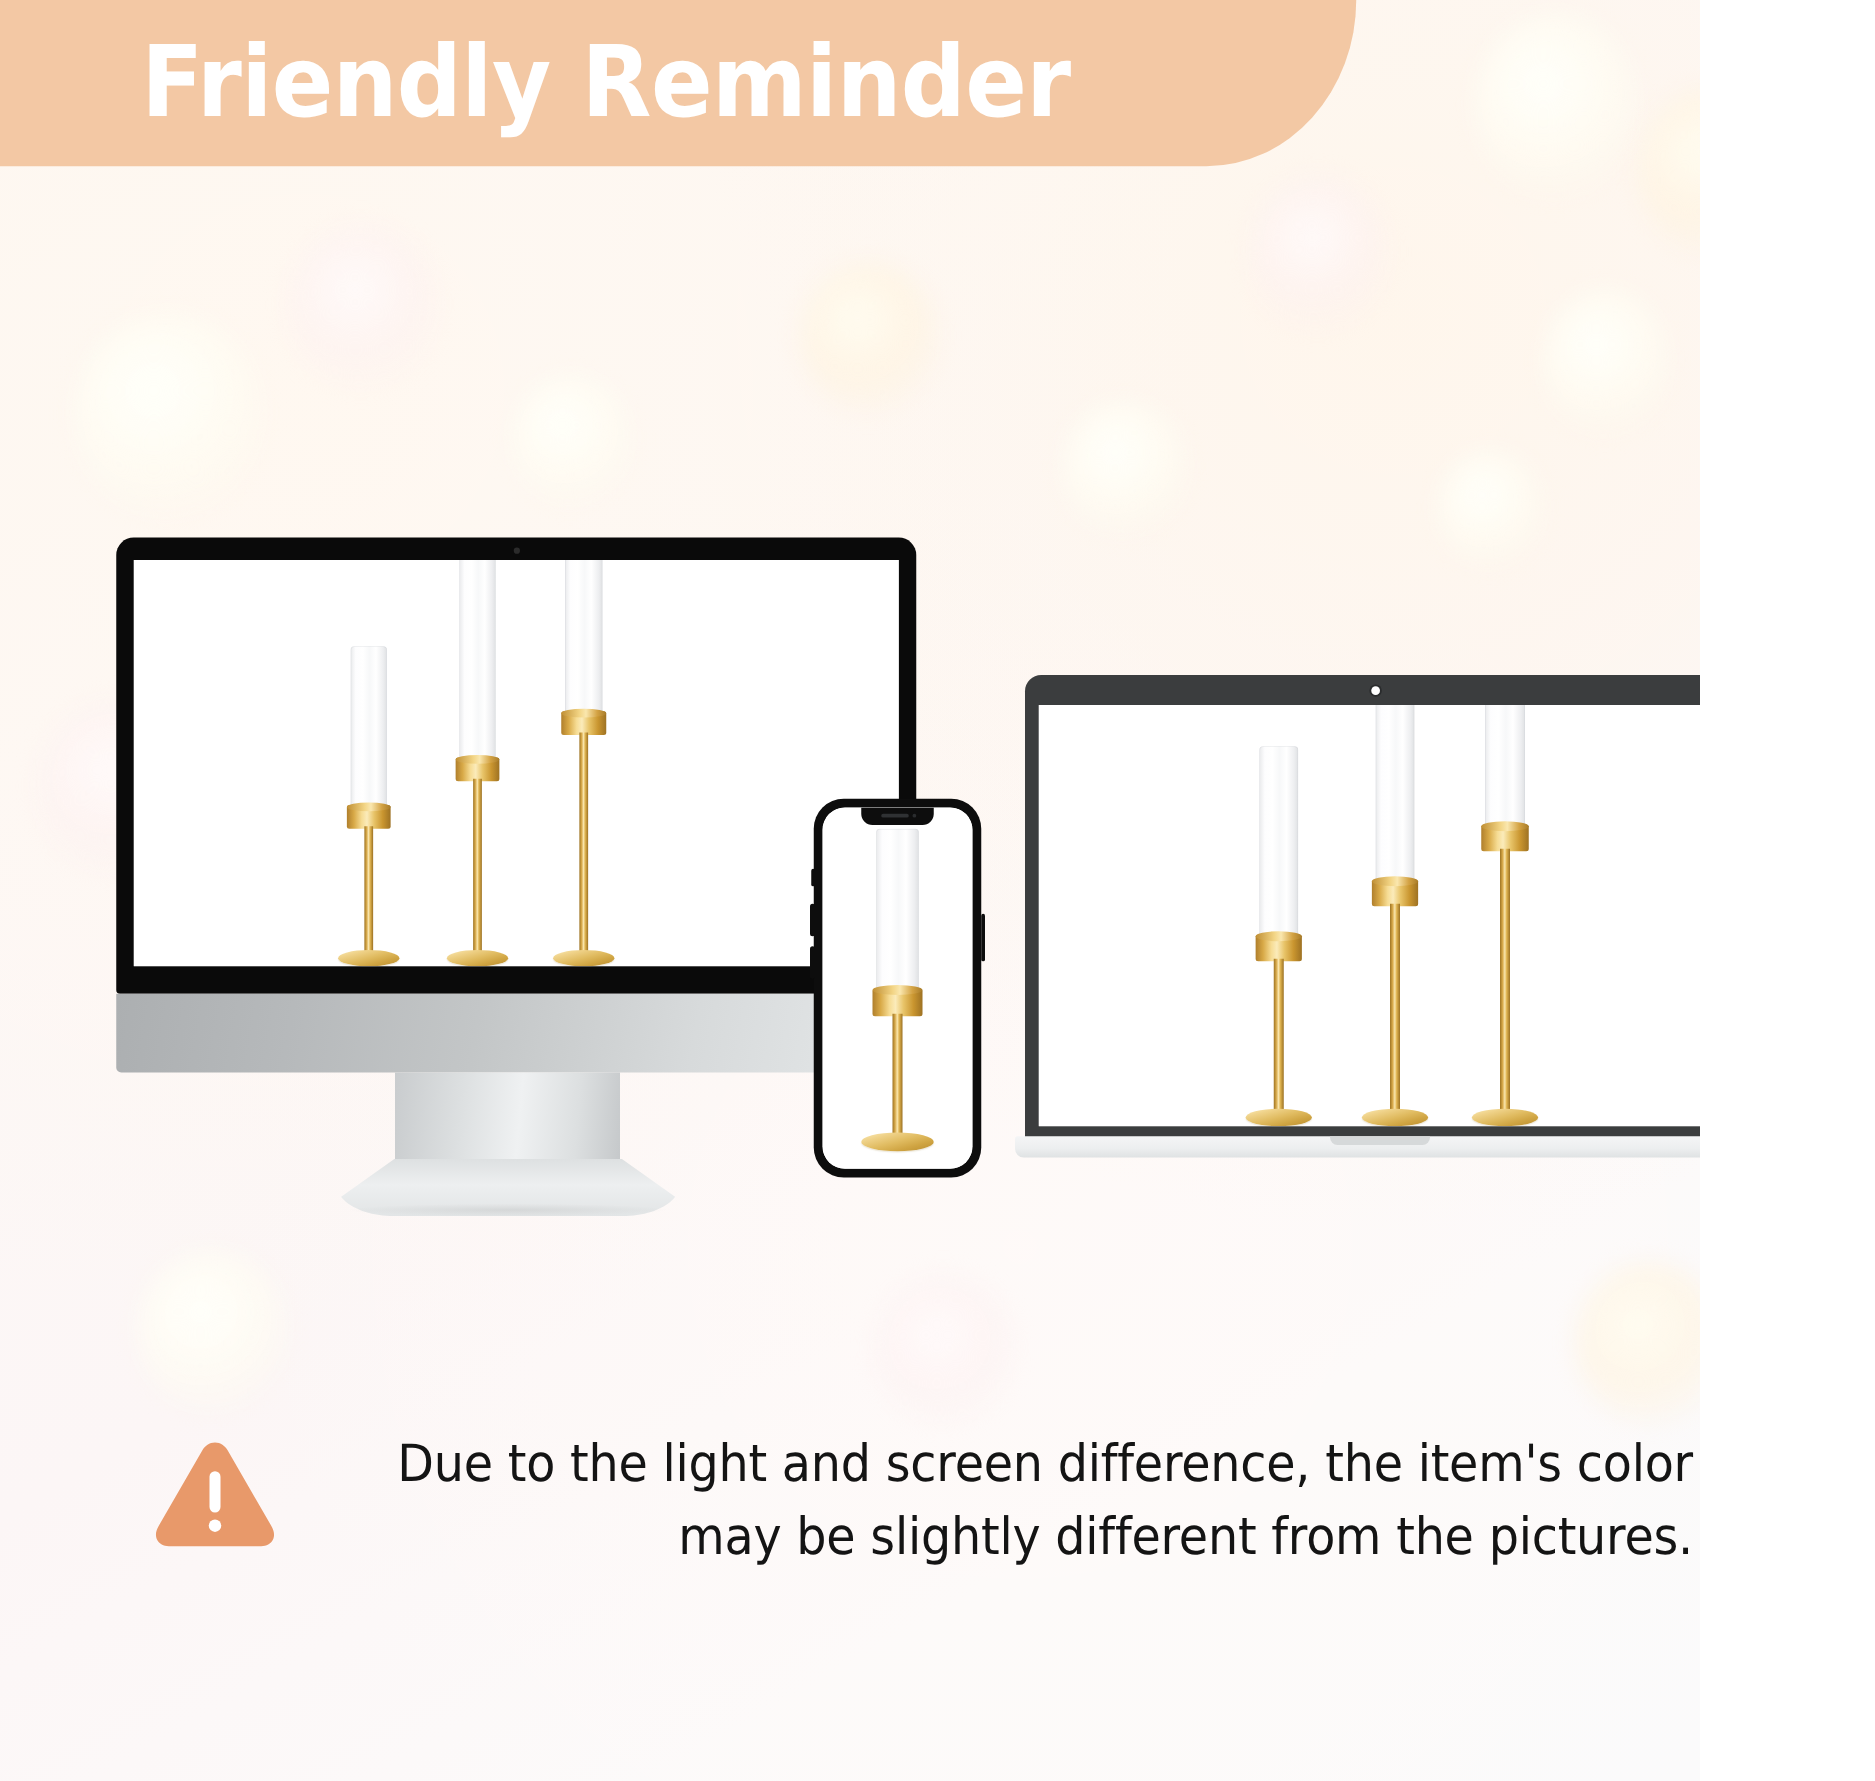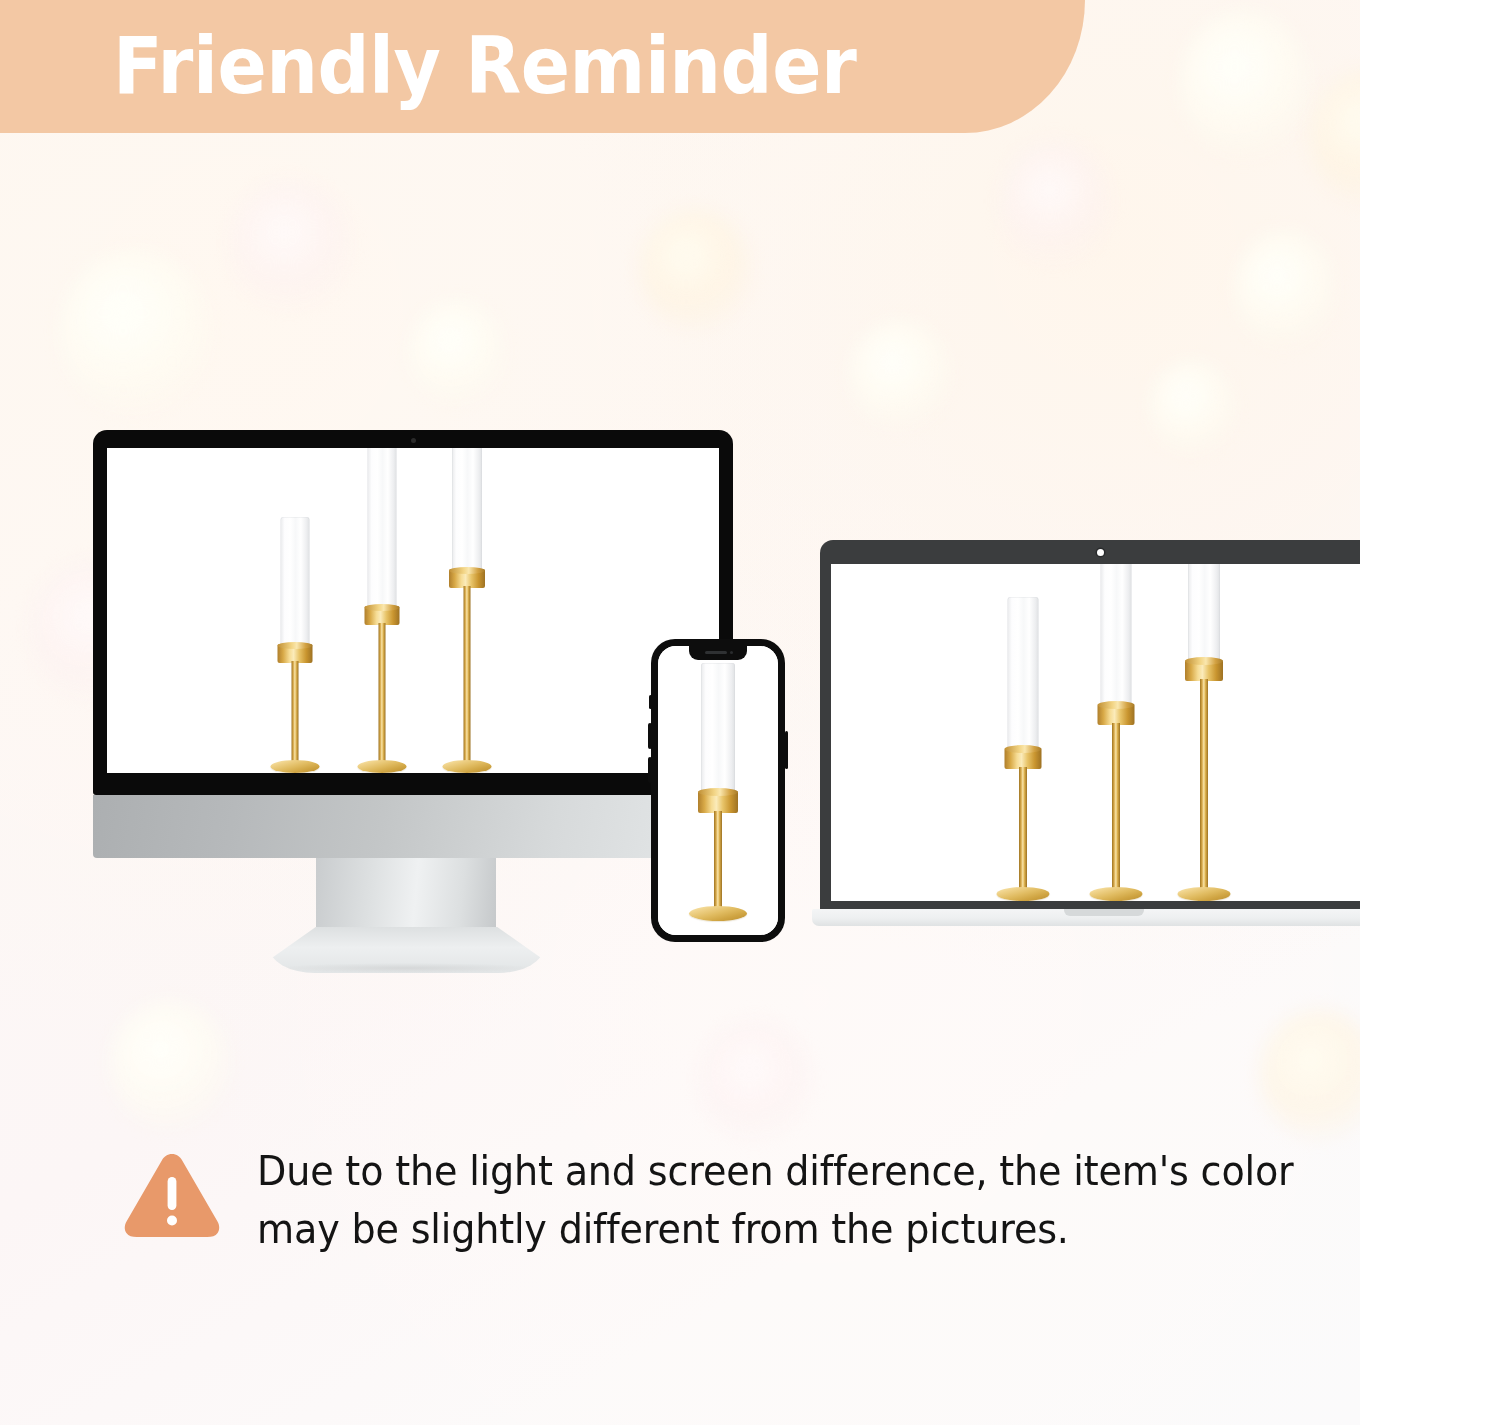--- a/index.html
+++ b/index.html
@@ -363,20 +363,21 @@
   
   #bottom-note {
     position: absolute;
     left: 0;
     top: 1130px;
     width: 1500px;
     height: 150px;
     z-index: 30;
     display: flex;
     align-items: flex-start;
+    text-align: right;
   }
   #warning-icon-wrap {
     position: absolute;
     left: 122px;
     top: 18px;
     width: 100px;
     height: 92px;
   }
   #warning-icon-wrap svg {
     display: block;

